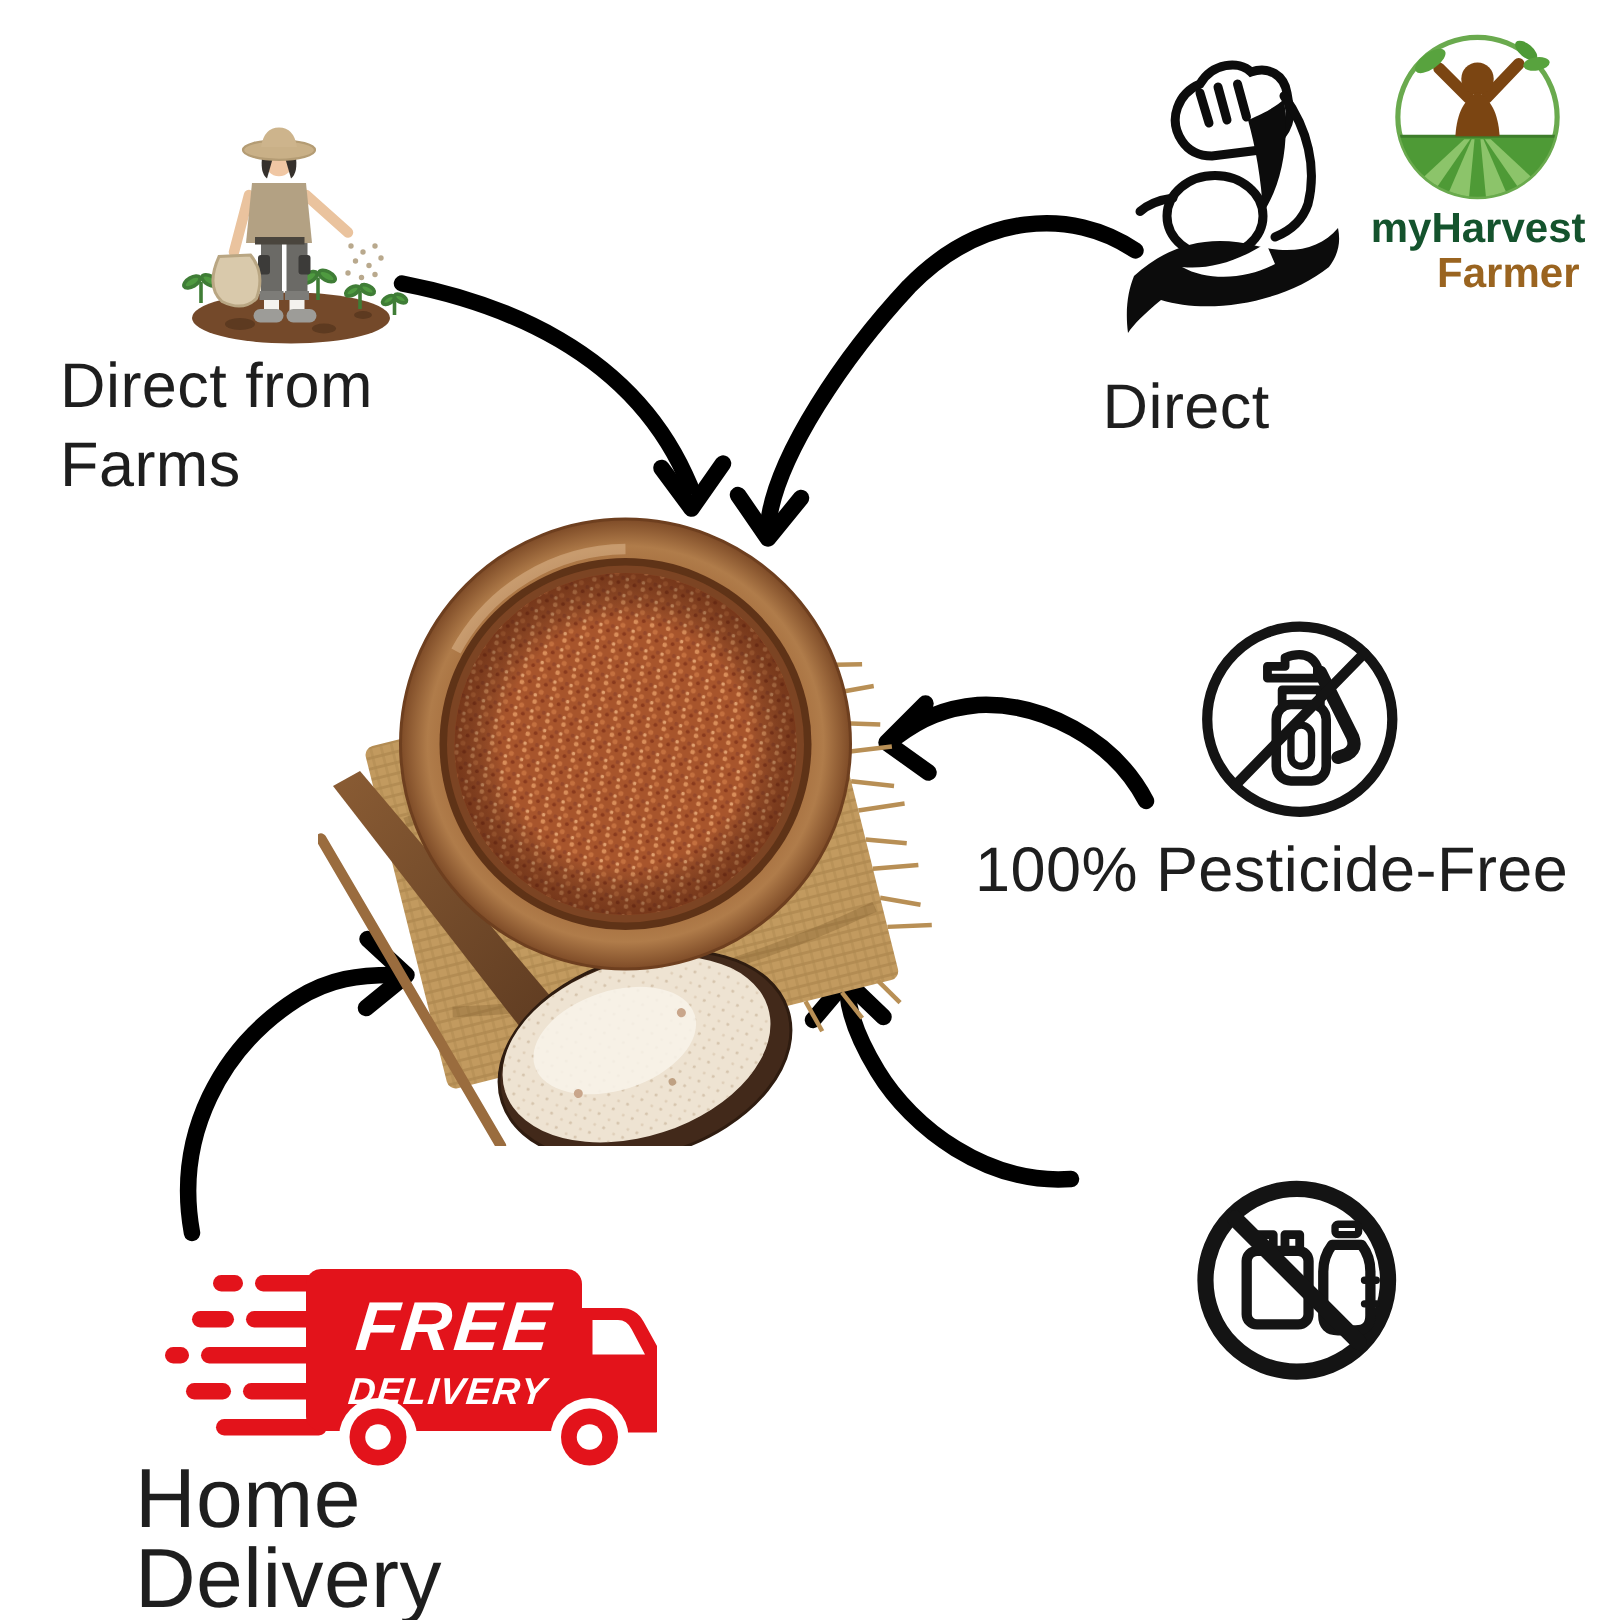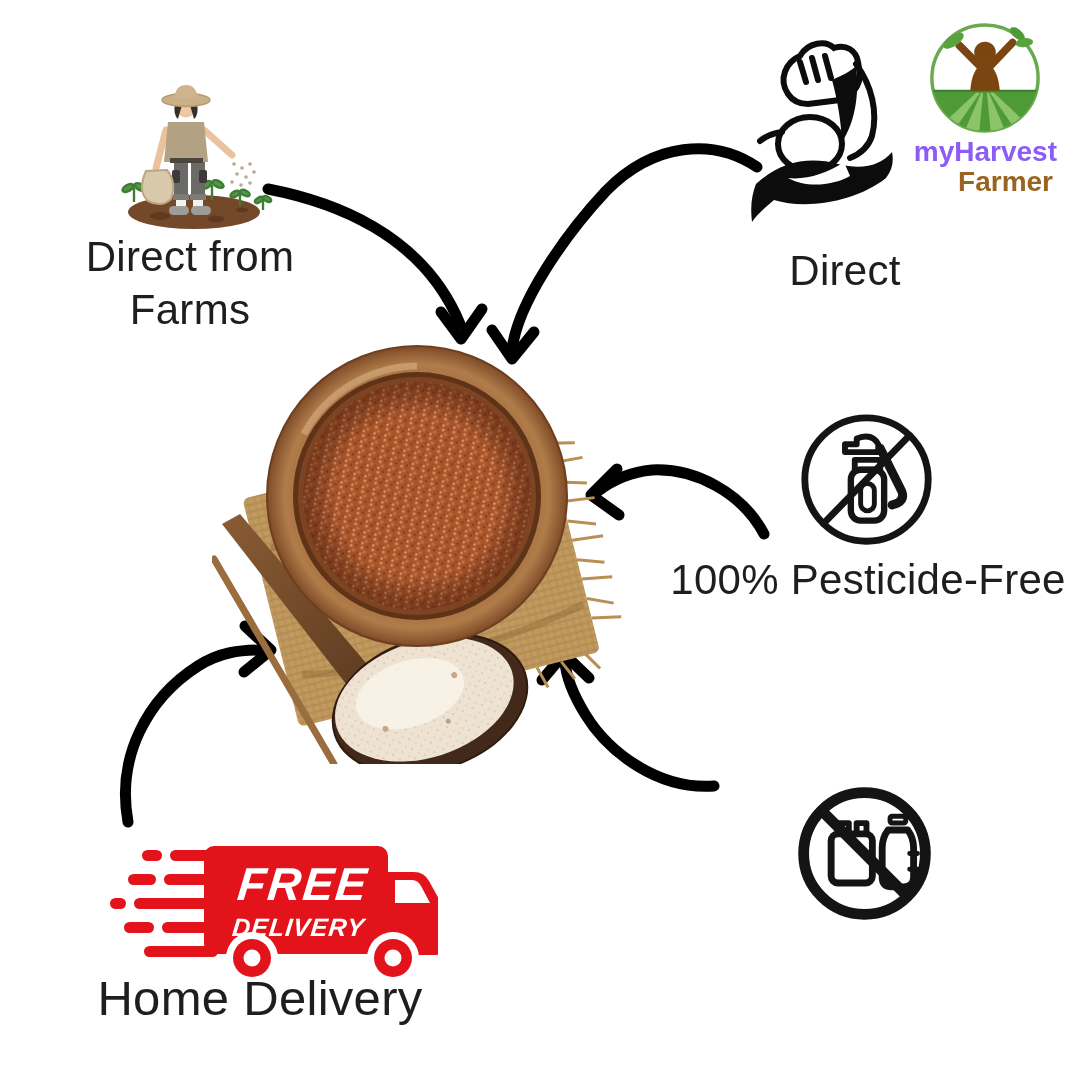--- a/index.html
+++ b/index.html
@@ -1,23 +1,23 @@
 <!DOCTYPE html>
 <html><head>
 <meta charset="utf-8">
 <style>
   html,body{margin:0;padding:0;background:#ffffff;}
   .canvas{position:relative;width:1080px;height:1080px;background:#ffffff;overflow:hidden;
           font-family:"Liberation Sans",sans-serif;color:#1e1e1e;}
   .abs{position:absolute;}
-  .label{color:#1e1e1e;text-align:center;letter-spacing:.3px;}
+  .label{color:#1e1e1e;text-align:left;letter-spacing:.3px;}
   .label-42{font-size:42px;line-height:53px;}
-  .label-45{font-size:49px;line-height:53px;}
+  .label-45{font-size:56px;line-height:53px;}
   .logo-text{text-align:right;font-weight:bold;font-size:28px;line-height:30px;}
-  .logo-green{color:#8b5cf6;display:block;}
+  .logo-green{color:#14532d;display:block;}
   .logo-brown{color:#9a6420;display:block;padding-right:4px;}
   svg{display:block;}
 </style>
 </head>
 <body>
 
 <div class="canvas">
 
   <svg class="abs" style="left:0;top:0;" width="1080" height="1080" viewBox="0 0 1080 1080" fill="none" stroke="#000000" stroke-width="11" stroke-linecap="round" stroke-linejoin="round">
     <g>

